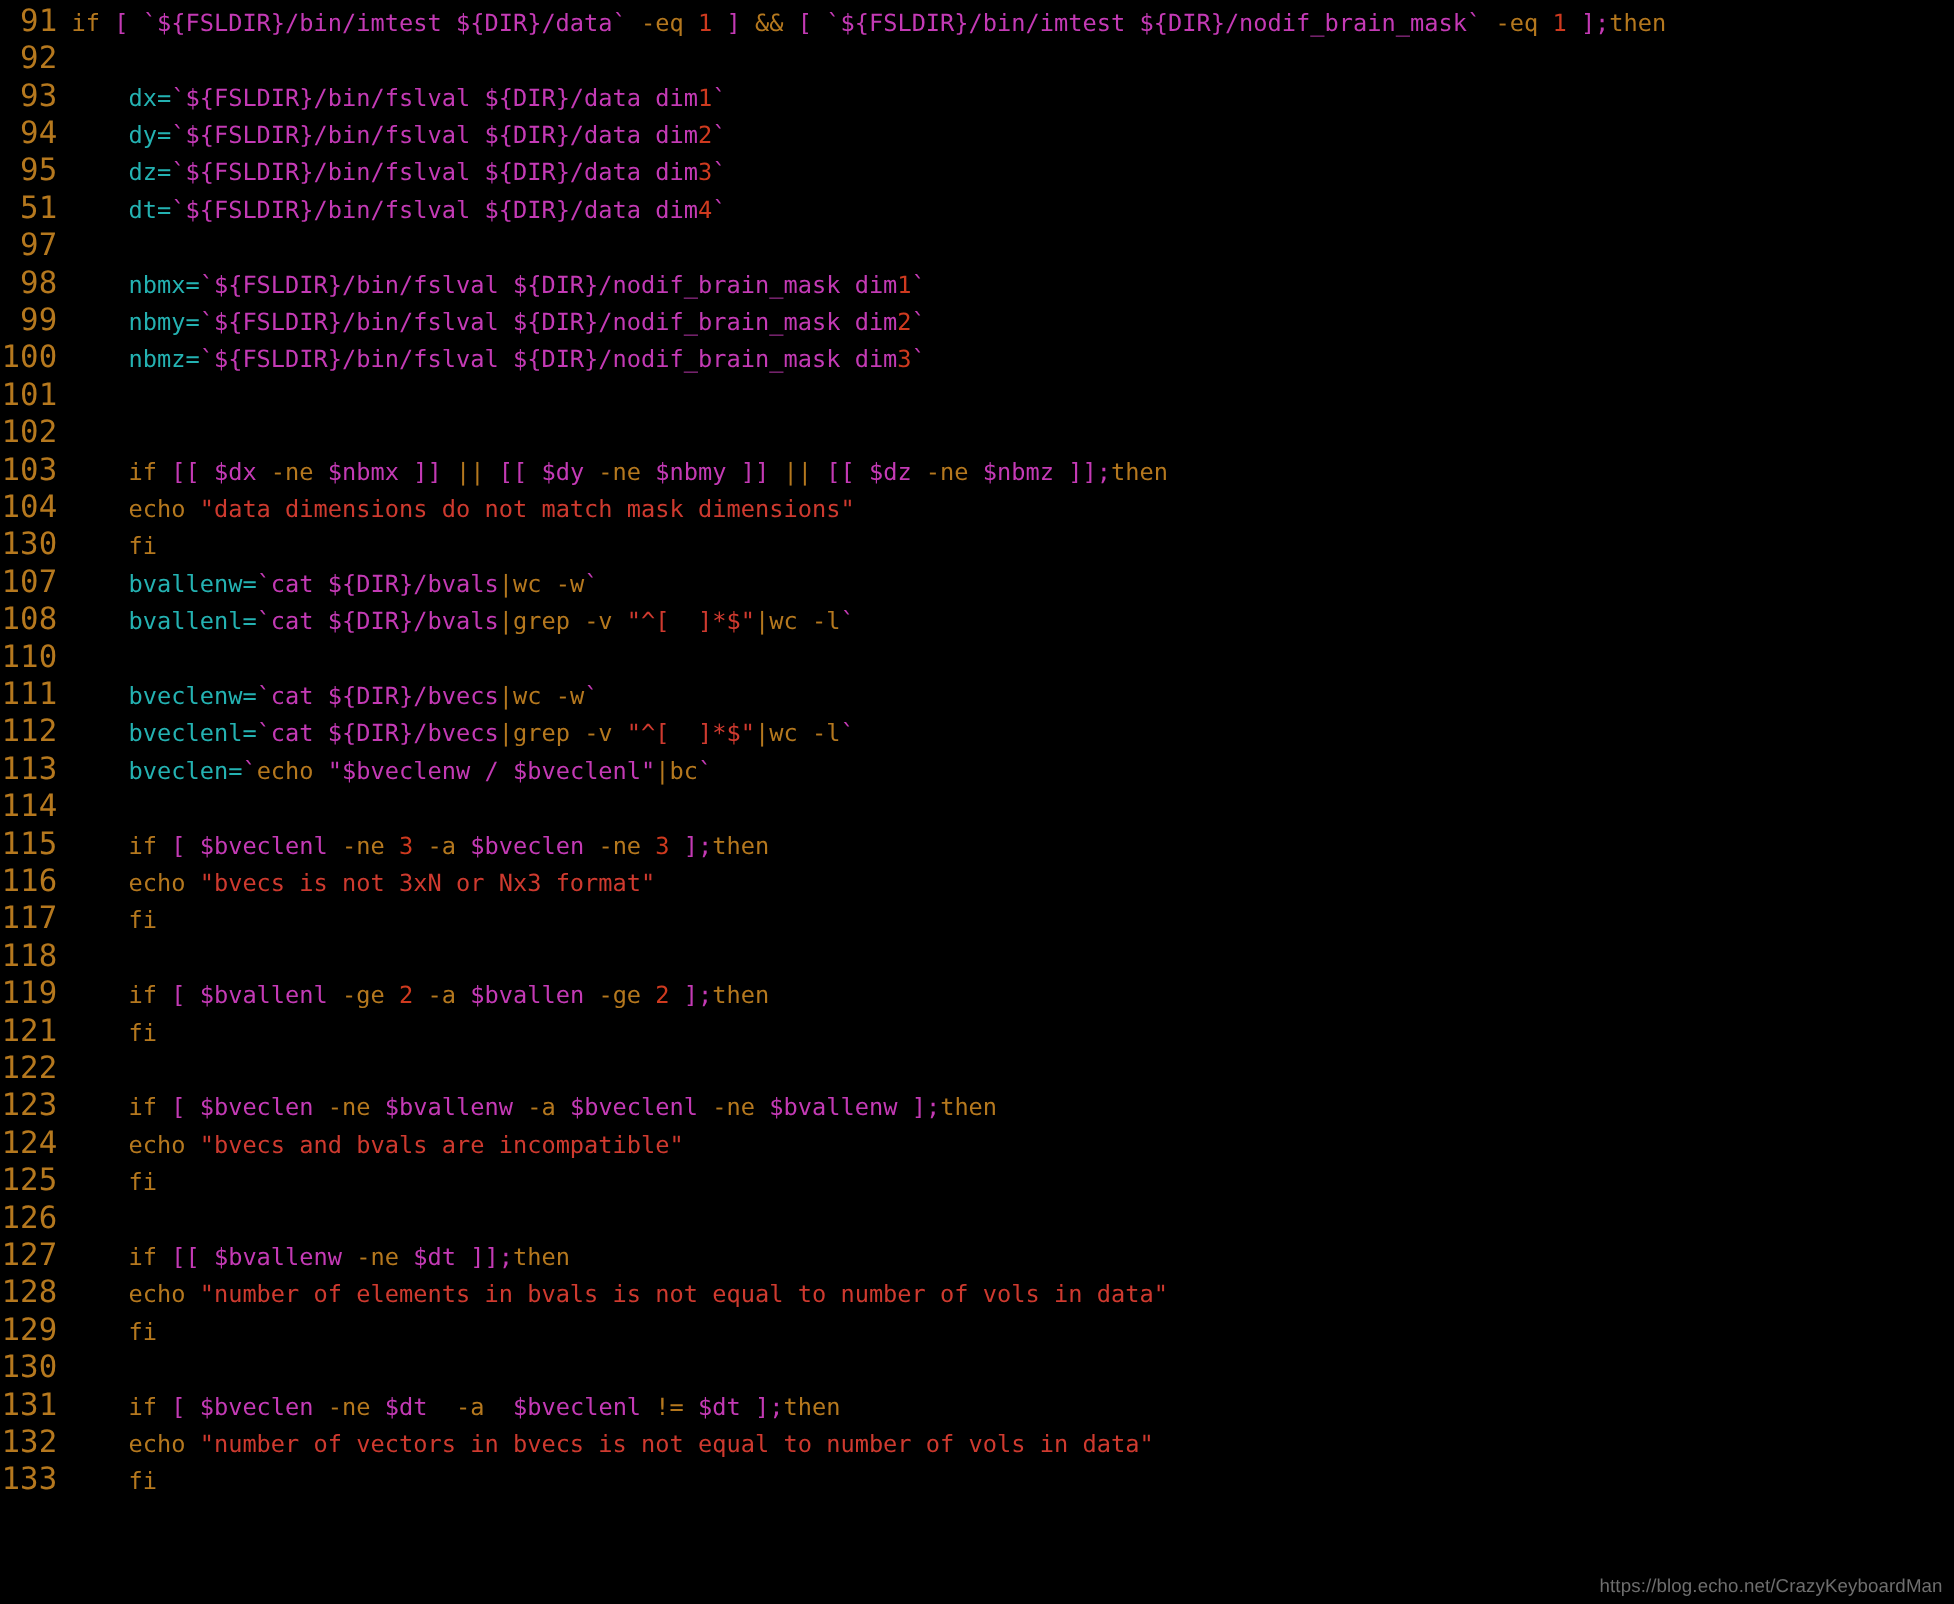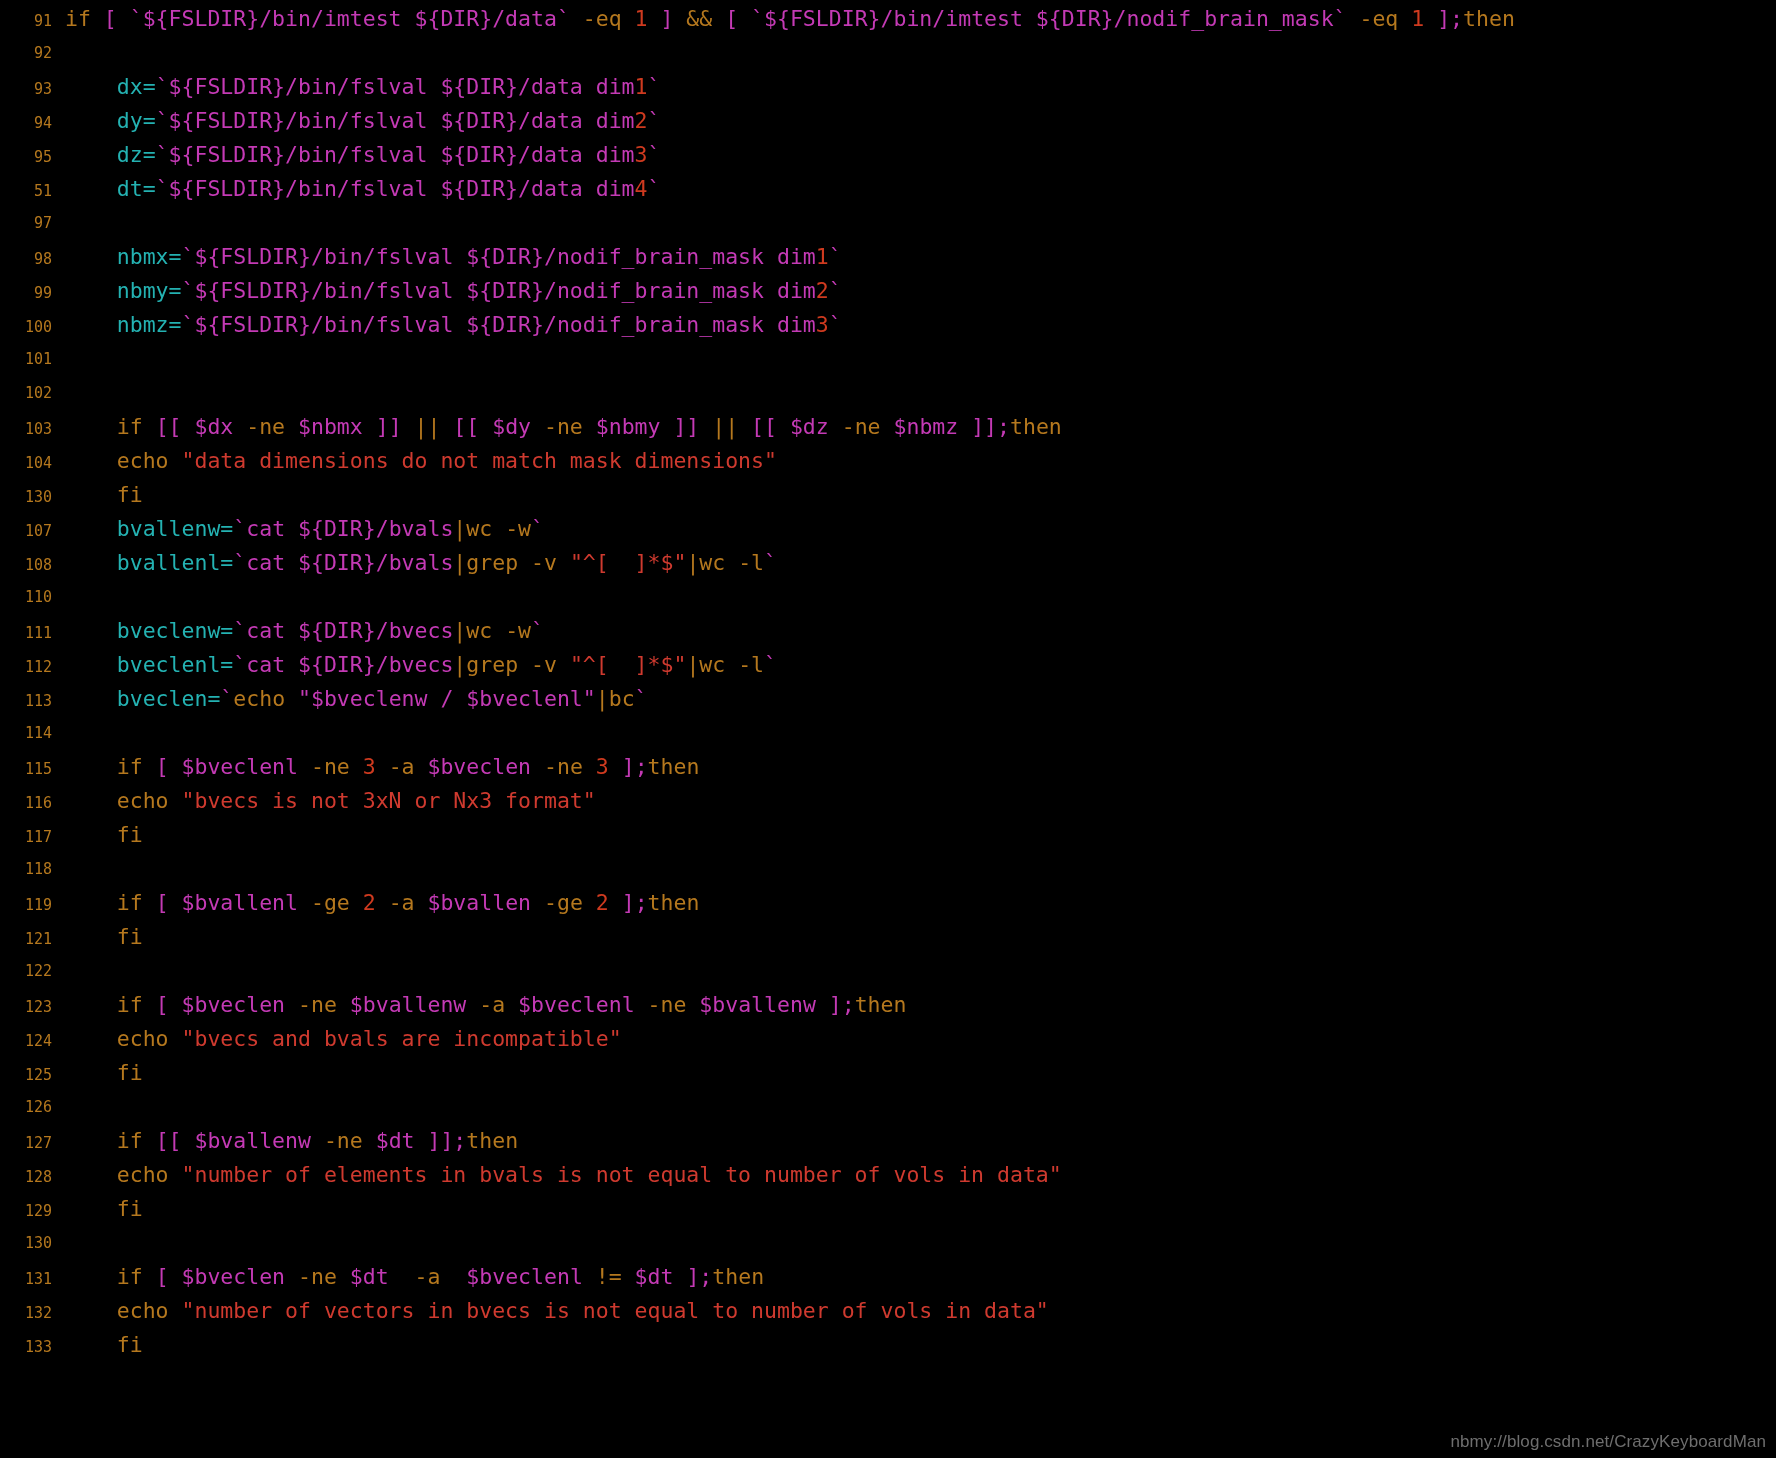--- a/index.html
+++ b/index.html
@@ -32,21 +32,21 @@
     white-space: pre;
     font-size: 21.5px;
     letter-spacing: 0px;
   }
 
   .ln {
     flex: 0 0 auto;
     width: 52px;
     text-align: right;
     color: #b5781e;
-    font-size: 15px;
+    font-size: 28px;
     font-family: "DejaVu Sans Mono", "Liberation Mono", monospace;
     user-select: none;
     padding-right: 0px;
   }
 
   .code-text {
     flex: 1 1 auto;
     padding-left: 13px;
     white-space: pre;
     font-family: "DejaVu Sans Mono", "Liberation Mono", monospace;
@@ -112,14 +112,14 @@
       <div class="code-line"><span class="ln">125</span><span class="code-text"><span class="t-plain">    </span><span class="t-kw">fi</span></span></div>
       <div class="code-line"><span class="ln">126</span><span class="code-text"></span></div>
       <div class="code-line"><span class="ln">127</span><span class="code-text"><span class="t-plain">    </span><span class="t-kw">if </span><span class="t-path">[[ $bvallenw </span><span class="t-kw">-ne</span><span class="t-path"> $dt ]]</span><span class="t-path">;</span><span class="t-kw">then</span></span></div>
       <div class="code-line"><span class="ln">128</span><span class="code-text"><span class="t-plain">    </span><span class="t-kw">echo </span><span class="t-str">"number of elements in bvals is not equal to number of vols in data"</span></span></div>
       <div class="code-line"><span class="ln">129</span><span class="code-text"><span class="t-plain">    </span><span class="t-kw">fi</span></span></div>
       <div class="code-line"><span class="ln">130</span><span class="code-text"></span></div>
       <div class="code-line"><span class="ln">131</span><span class="code-text"><span class="t-plain">    </span><span class="t-kw">if </span><span class="t-path">[ </span><span class="t-path">$bveclen</span><span class="t-kw"> -ne </span><span class="t-path">$dt</span><span class="t-kw">  -a  </span><span class="t-path">$bveclenl </span><span class="t-kw">!=</span><span class="t-path"> $dt</span><span class="t-path"> ]</span><span class="t-path">;</span><span class="t-kw">then</span></span></div>
       <div class="code-line"><span class="ln">132</span><span class="code-text"><span class="t-plain">    </span><span class="t-kw">echo </span><span class="t-str">"number of vectors in bvecs is not equal to number of vols in data"</span></span></div>
       <div class="code-line"><span class="ln">133</span><span class="code-text"><span class="t-plain">    </span><span class="t-kw">fi</span></span></div>
     </div>
-  <div id="watermark">nbmy://blog.csdn.net/CrazyKeyboardMan</div>
+  <div id="watermark">https://blog.echo.net/CrazyKeyboardMan</div>
 </div>
 
 </body></html>

